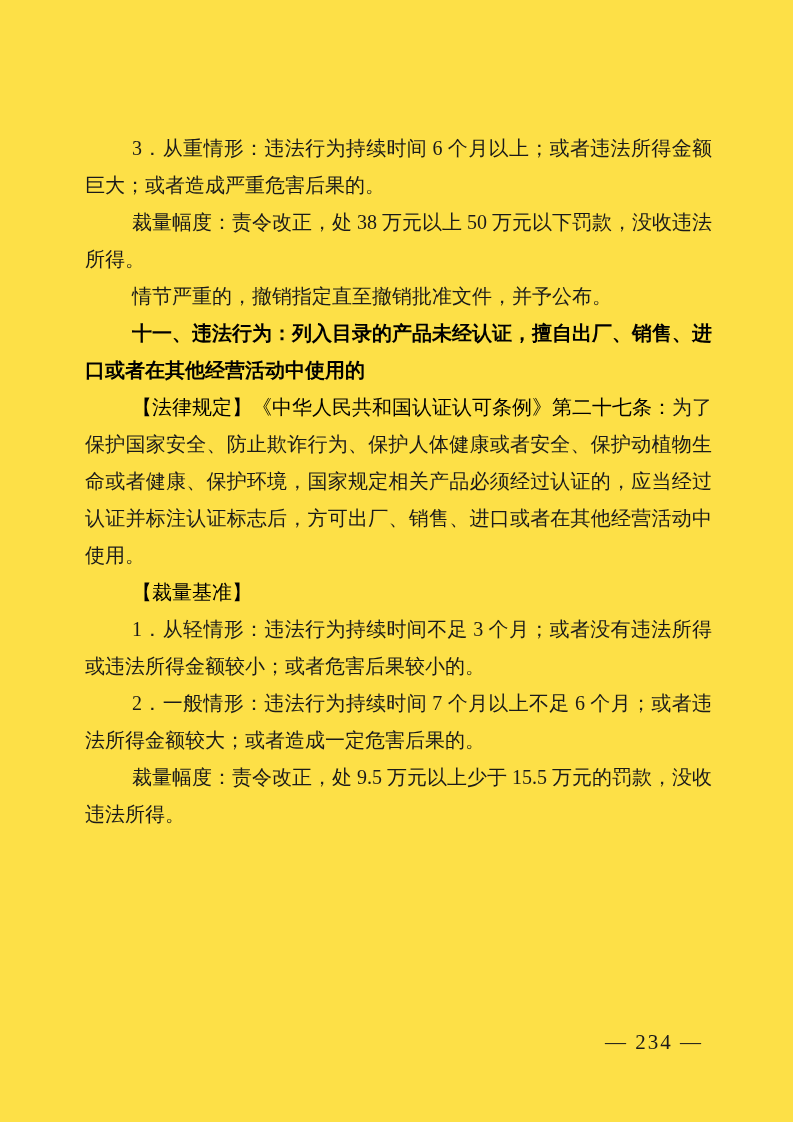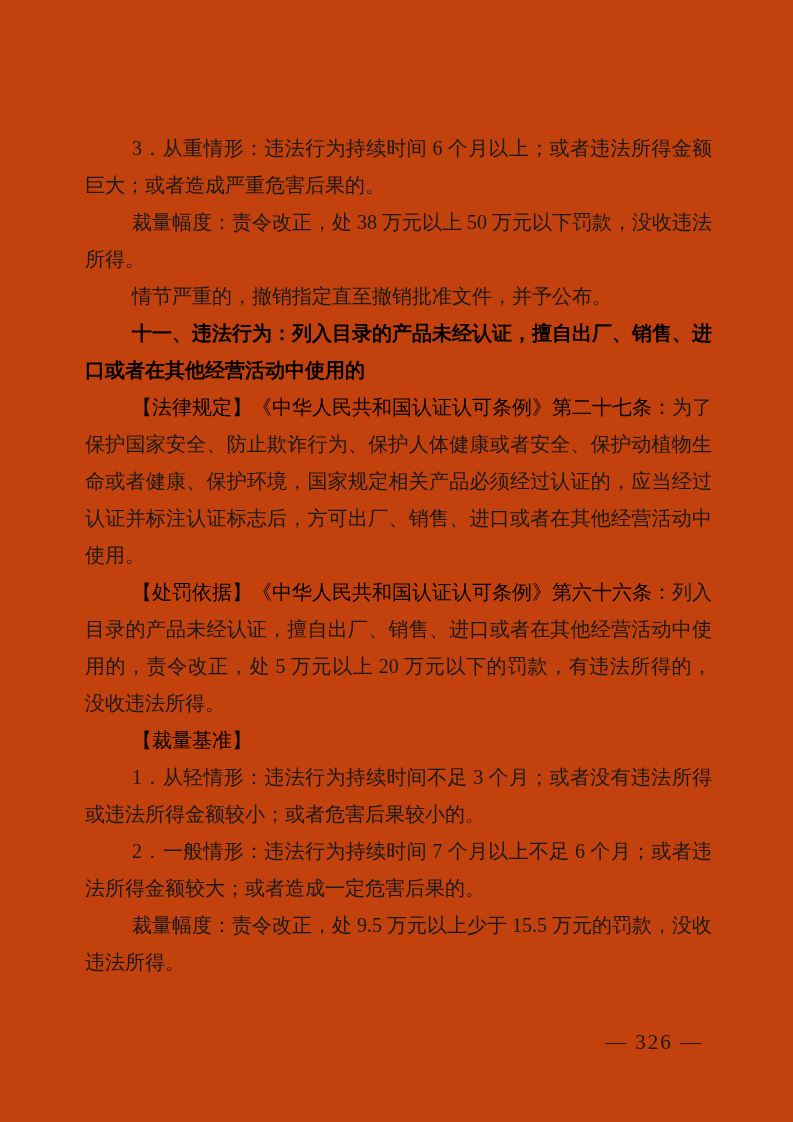--- a/index.html
+++ b/index.html
@@ -5,21 +5,21 @@
   html, body { margin: 0; padding: 0; }
   body {
     background: #ffffff;
     font-family: "Liberation Serif", serif;
     color: #1a1a1a;
   }
   .page {
     position: relative;
     width: 793px;
     height: 1122px;
-    background: #c2410c;
+    background: #fde047;
     overflow: hidden;
   }
   .text-block {
     position: absolute;
     left: 85px;
     top: 130px;
     width: 627px;
     font-size: 20px;
     line-height: 37px;
     text-align: justify;
@@ -51,20 +51,19 @@
 </head>
 <body>
 
 <div class="page">
   <div class="text-block">
       <p class="body"><span>3．从重情形：违法行为持续时间 6 个月以上；或者违法所得金额巨大；或者造成严重危害后果的。</span></p>
       <p class="body"><span>裁量幅度：责令改正，处 38 万元以上 50 万元以下罚款，没收违法所得。</span></p>
       <p class="body"><span>情节严重的，撤销指定直至撤销批准文件，并予公布。</span></p>
       <p class="heading"><span>十一、违法行为：列入目录的产品未经认证，擅自出厂、销售、进口或者在其他经营活动中使用的</span></p>
       <p class="body"><span class="bold-lead">【法律规定】《中华人民共和国认证认可条例》第二十七条：</span><span>为了保护国家安全、防止欺诈行为、保护人体健康或者安全、保护动植物生命或者健康、保护环境，国家规定相关产品必须经过认证的，应当经过认证并标注认证标志后，方可出厂、销售、进口或者在其他经营活动中使用。</span></p>
-      <p class="body"><span class="bold-lead">【处罚依据】《中华人民共和国认证认可条例》第六十六条：</span><span>列入目录的产品未经认证，擅自出厂、销售、进口或者在其他经营活动中使用的，责令改正，处 5 万元以上 20 万元以下的罚款，有违法所得的，没收违法所得。</span></p>
       <p class="body"><span class="bold-lead">【裁量基准】</span></p>
       <p class="body"><span>1．从轻情形：违法行为持续时间不足 3 个月；或者没有违法所得或违法所得金额较小；或者危害后果较小的。</span></p>
       <p class="body"><span>2．一般情形：违法行为持续时间 7 个月以上不足 6 个月；或者违法所得金额较大；或者造成一定危害后果的。</span></p>
       <p class="body"><span>裁量幅度：责令改正，处 9.5 万元以上少于 15.5 万元的罚款，没收违法所得。</span></p>
     </div>
-  <div class="footer-pagenum">— 326 —</div>
+  <div class="footer-pagenum">— 234 —</div>
 </div>
 
 </body></html>

